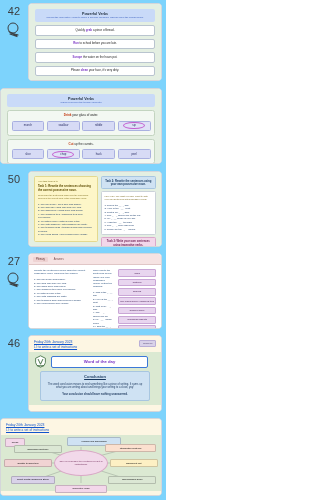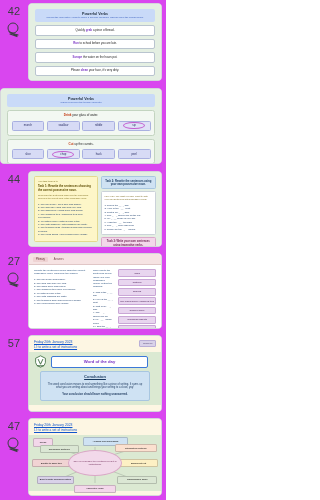--- a/index.html
+++ b/index.html
@@ -5,21 +5,21 @@
   html,body{margin:0;padding:0;}
   body{
     width:166px;height:500px;overflow:hidden;
     background:#ffffff;
     font-family:"Liberation Sans", sans-serif;
     -webkit-font-smoothing:antialiased;
   }
   .rail{
     width:166px;height:500px;
     display:flex;flex-direction:column;
-    background:#d946ef;
+    background:#7dd3fc;
     position:relative;
   }
   .slide-row{
     display:flex;
     align-items:flex-start;
     padding:0;
     position:relative;
     flex:0 0 auto;
   }
   .gutter{
@@ -408,21 +408,21 @@
             <div class="pv-opt">hack</div>
             <div class="pv-opt">peel</div>
           </div>
         </div>
       </div>
     </div>
   </div>
 
   <div class="slide-row" style="height:82px;">
     <div class="gutter">
-      <div class="slide-num">44</div>
+      <div class="slide-num">50</div>
     </div>
     <div class="thumb" style="height:76px;">
       <div class="canvas s-44" style="height:100%;">
         <div class="p-yellow">
           <div class="task-sub">Your task today is to:</div>
           <div class="task-h">Task 1: Rewrite the sentences choosing the correct possessive noun.</div>
           <div class="task-sub">Remember the sentences make sure the underlined word is in the correct form of the possessive noun.</div>
           <ul class="qlist">
             <li>
                 <span class="tx">1.   The boy's bike / boys bike was broken.</span>
@@ -568,21 +568,21 @@
               <div class="chip">teacher's pens</div>
             </div>
           </div>
         </div>
       </div>
     </div>
   </div>
 
   <div class="slide-row" style="height:83px;">
     <div class="gutter">
-      <div class="slide-num">57</div>
+      <div class="slide-num">46</div>
     </div>
     <div class="thumb" style="height:77px;">
       <div class="canvas s-46" style="height:100%;position:relative;">
         <div class="date-hdr">
           <div class="date-line">Friday 20th January 2023</div>
           <div class="li-line">LI: to write a set of instructions</div>
           <div class="hdr-badge">Lesson 10</div>
         </div>
         <div class="s46-green">
           <div class="wotd-row">
@@ -597,28 +597,20 @@
             <div class="concl-title">Conclusion</div>
             <div class="concl-body">The word conclusion means to end something like a piece of writing. It sums up what you are writing about and brings your writing to a close, yay!</div>
             <div class="concl-note">Your conclusion should leave nothing unanswered.</div>
           </div>
         </div>
       </div>
     </div>
   </div>
 
   <div class="slide-row" style="height:85px;">
-    <div class="gutter">
-      <div class="slide-num">47</div>
-      <svg class="stack-icon" viewBox="0 0 16 16">
-        <ellipse cx="7" cy="6" rx="5" ry="5" fill="none" stroke="#3c4043" stroke-width="1"></ellipse>
-        <path d="M4 10.5 L11 13.5 M4 12 L11 14.6" stroke="#3c4043" stroke-width="1.1" fill="none" stroke-linecap="round"></path>
-        <path d="M2.5 9.5 Q7 12 12.5 13" stroke="#3c4043" stroke-width="1" fill="none"></path>
-      </svg>
-    </div>
     <div class="thumb" style="height:78px;">
       <div class="canvas s-47" style="height:100%;">
         <div class="date-hdr">
           <div class="date-line">Friday 20th January 2023</div>
           <div class="li-line">LI: to write a set of instructions</div>
         </div>
         <div class="s47-green">
           <svg style="position:absolute;left:0;top:0;width:100%;height:100%;" viewBox="0 0 126 56" preserveAspectRatio="none">
             <g stroke="#8d9a8d" stroke-width=".4" fill="none">
               <path d="M63 18 L63 12"></path>

